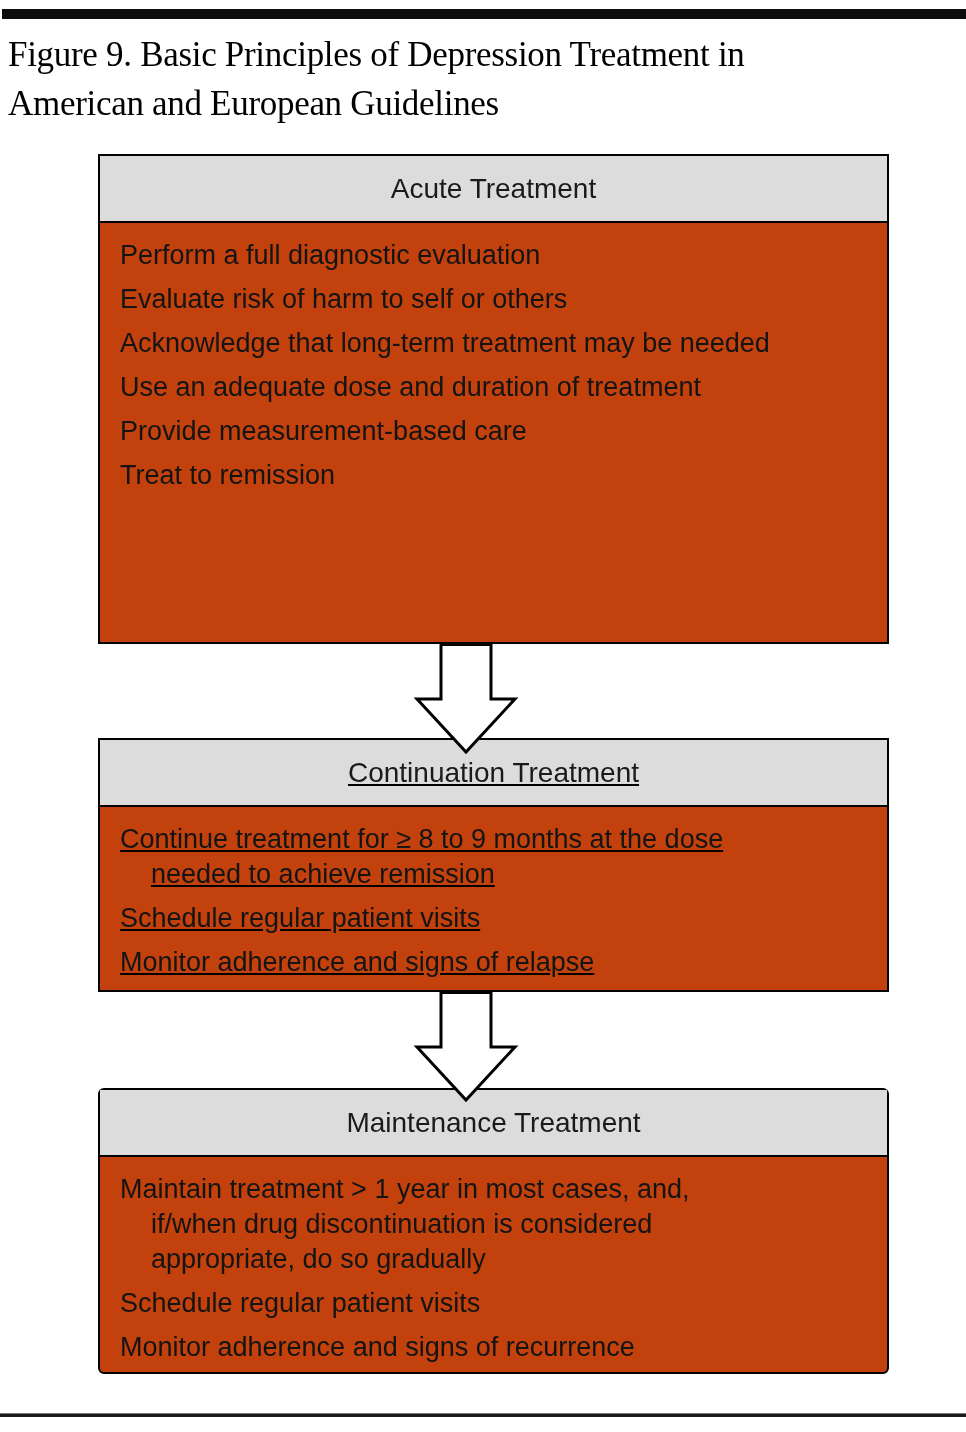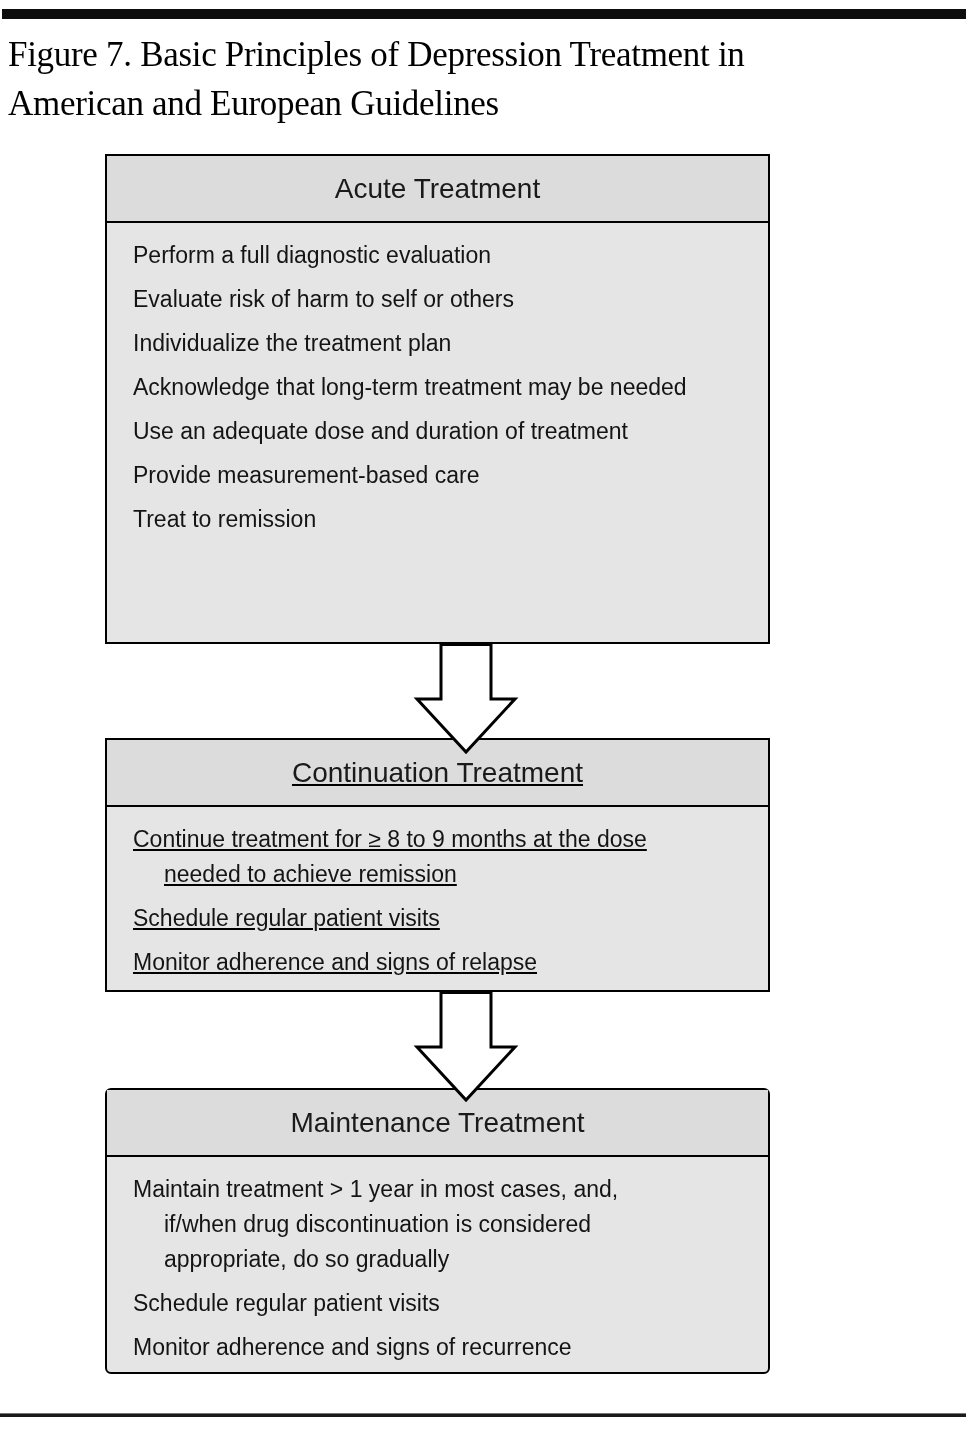--- a/index.html
+++ b/index.html
@@ -15,35 +15,35 @@
     background:#0d0d0d;
   }
   .figure-title {
     position:absolute; left:8px; top:30px; width:950px;
     font-family:"Liberation Serif", serif;
     font-size:35px; line-height:49px; color:#000000;
     letter-spacing:-0.3px;
     white-space:pre-line;
   }
   .flow-box {
-    position:absolute; left:105px; width:665px;
+    position:absolute; left:98px; width:791px;
     border:2px solid #000000;
-    background:#e5e5e5;
+    background:#c2410c;
     box-sizing:border-box;
   }
   .box-header {
     height:65px; line-height:65px;
     background:#dcdcdc;
     border-bottom:2px solid #000000;
     text-align:center;
     font-size:28px; color:#1a1a1a;
   }
   .box-body {
-    padding:15px 6px 0 26px;
-    font-size:23px; color:#141414;
+    padding:15px 6px 0 20px;
+    font-size:27px; color:#141414;
   }
   .item {
     white-space:pre-line;
     padding-left:31px; text-indent:-31px;
     line-height:35px;
     margin:0 0 9px 0;
   }
   .arrow {
     position:absolute; width:112px; height:112px; z-index:5;
   }
@@ -58,29 +58,28 @@
   #box-continuation { top:738px; height:254px;text-decoration:underline; }
   #box-maintenance  { top:1088px; height:286px;border-radius:6px; }
 </style>
 </head>
 <body>
 
 <div class="page">
 
   <div class="top-rule"></div>
 
-  <div class="figure-title">Figure 7. Basic Principles of Depression Treatment in
+  <div class="figure-title">Figure 9. Basic Principles of Depression Treatment in
 American and European Guidelines</div>
 
   <div class="flow-box" id="box-acute">
     <div class="box-header">Acute Treatment</div>
     <div class="box-body">
         <div class="item">Perform a full diagnostic evaluation</div>
         <div class="item">Evaluate risk of harm to self or others</div>
-        <div class="item">Individualize the treatment plan</div>
         <div class="item">Acknowledge that long-term treatment may be needed</div>
         <div class="item">Use an adequate dose and duration of treatment</div>
         <div class="item">Provide measurement-based care</div>
         <div class="item">Treat to remission</div>
       </div>
   </div>
 
   <svg class="arrow" id="arrow-1" viewBox="0 0 112 112">
     <polygon points="31,1.5 31,56 7,56 56,109 105,56 81,56 81,1.5" fill="#ffffff" stroke="#000000" stroke-width="3"></polygon>
   </svg>

